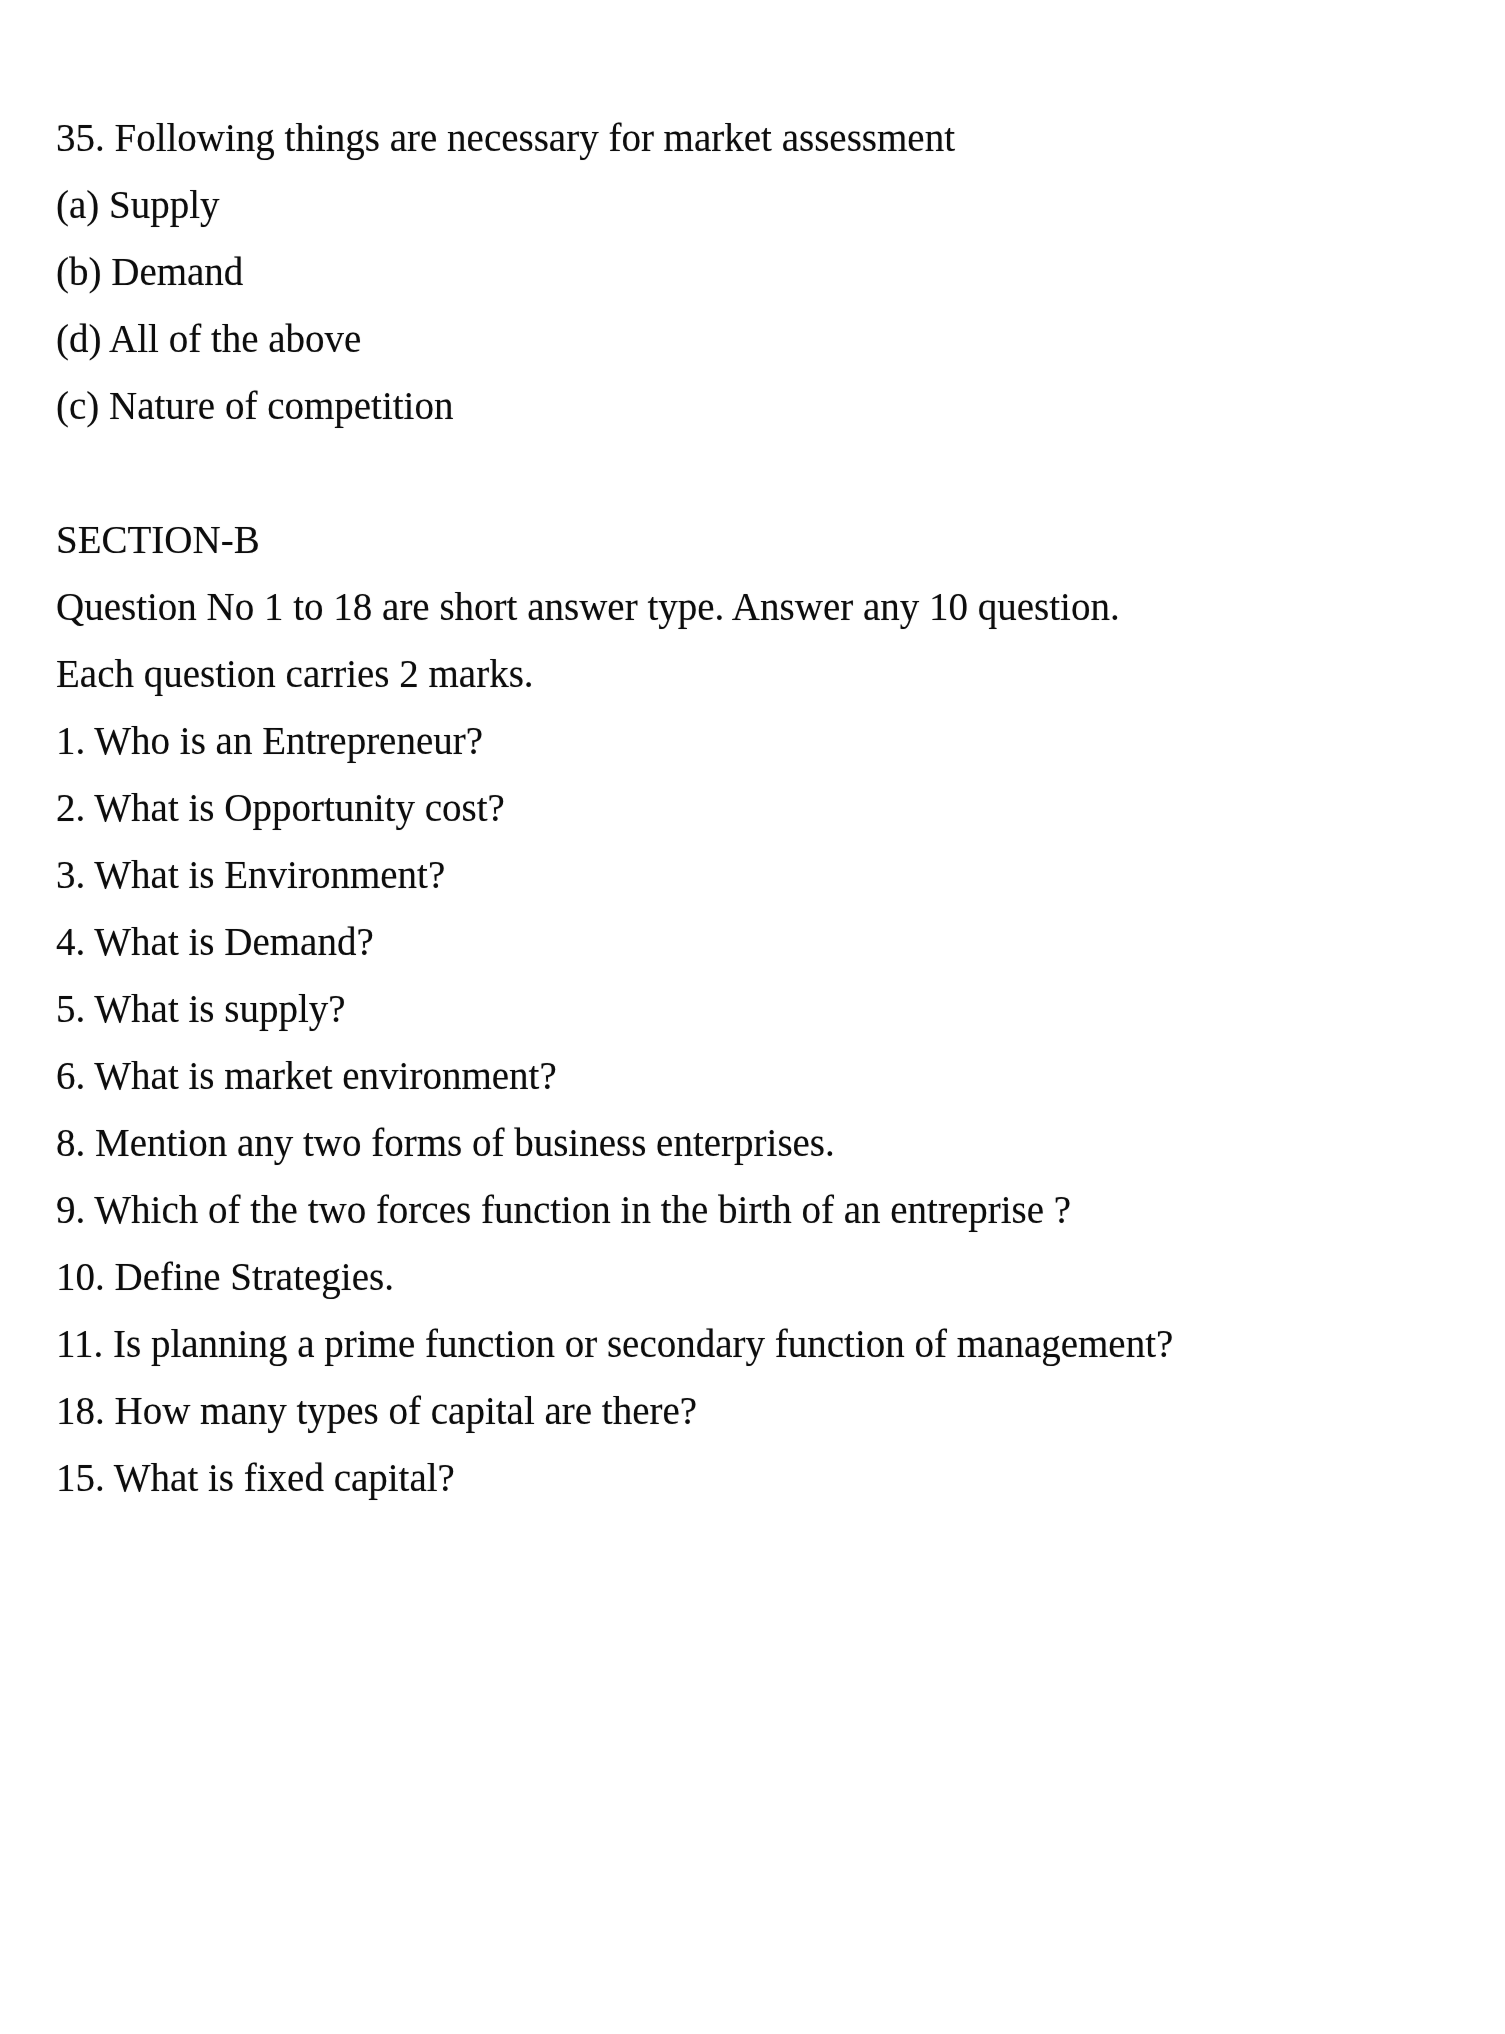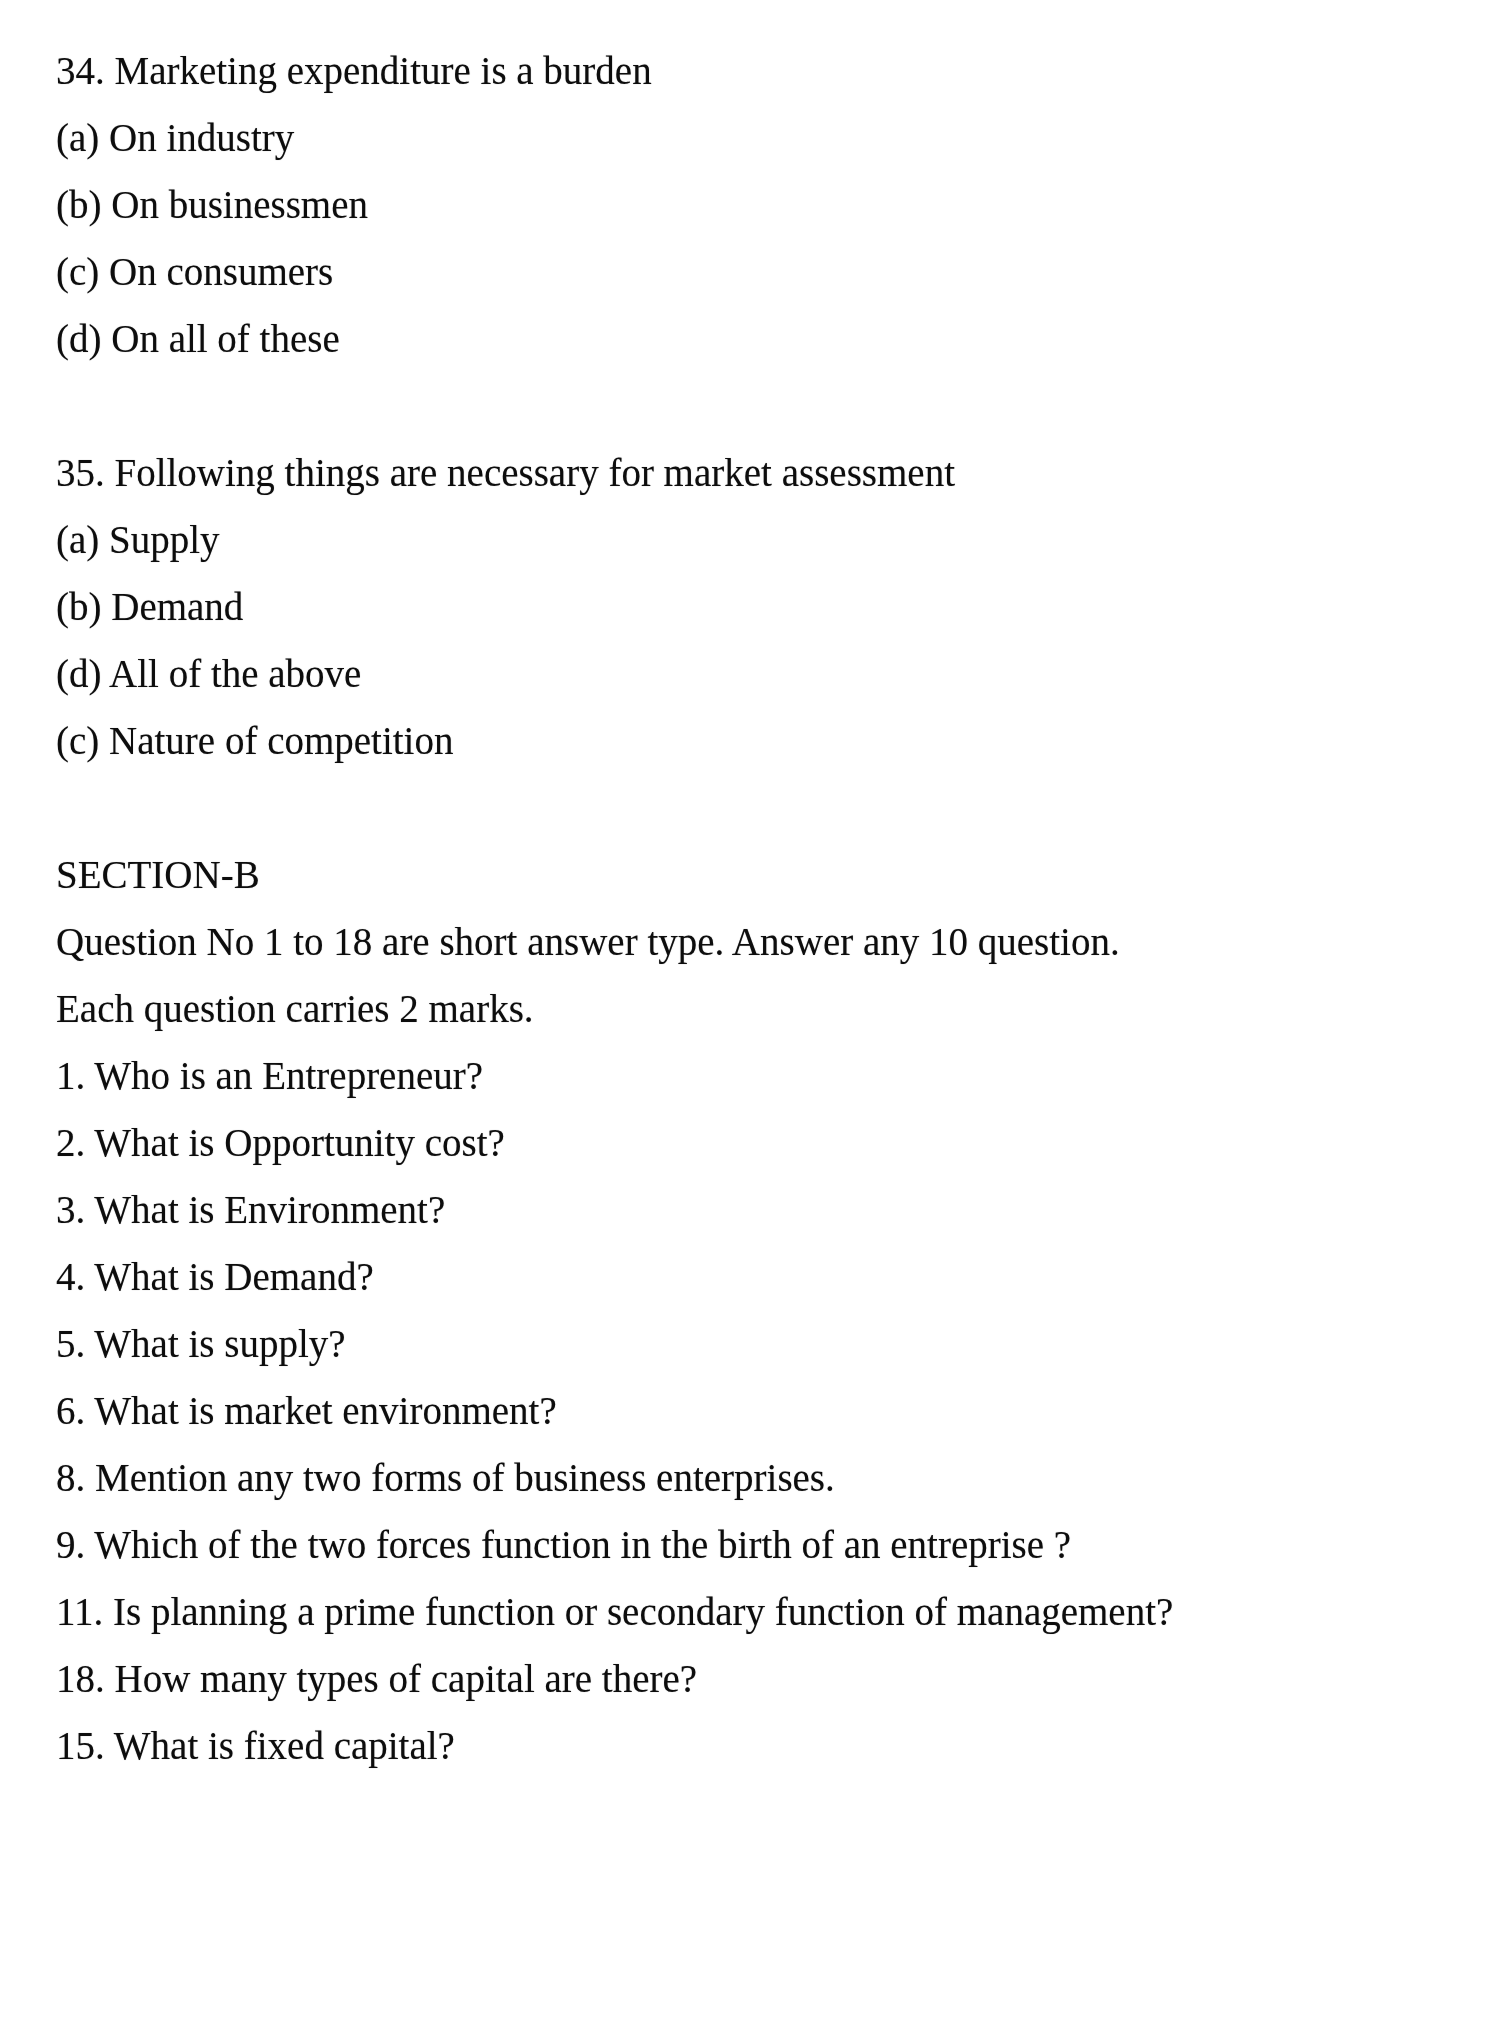--- a/index.html
+++ b/index.html
@@ -38,27 +38,20 @@
     margin-top: 67px !important;
   }
   .section-title {
   }
 </style>
 </head>
 <body>
 
 <div class="page">
 
-  <section>
-    <p>34. Marketing expenditure is a burden</p>
-    <p>(a) On industry</p>
-    <p>(b) On businessmen</p>
-    <p>(c) On consumers</p>
-    <p>(d) On all of these</p>
-  </section>
 
   <section>
     <p class="gap-before">35. Following things are necessary for market assessment</p>
     <p>(a) Supply</p>
     <p>(b) Demand</p>
     <p>(d) All of the above</p>
     <p>(c) Nature of competition</p>
   </section>
 
   <section>
@@ -67,18 +60,19 @@
     <p>Each question carries 2 marks.</p>
 
     <p>1. Who is an Entrepreneur?</p>
     <p>2. What is Opportunity cost?</p>
     <p>3. What is Environment?</p>
     <p>4. What is Demand?</p>
     <p>5. What is supply?</p>
     <p>6. What is market environment?</p>
     <p>8. Mention any two forms of business enterprises.</p>
     <p>9. Which of the two forces function in the birth of an entreprise ?</p>
+    <p>10. Define Strategies.</p>
     <p>11. Is planning a prime function or secondary function of management?</p>
     <p>18. How many types of capital are there?</p>
     <p>15. What is fixed capital?</p>
   </section>
 
 </div>
 
 </body></html>

